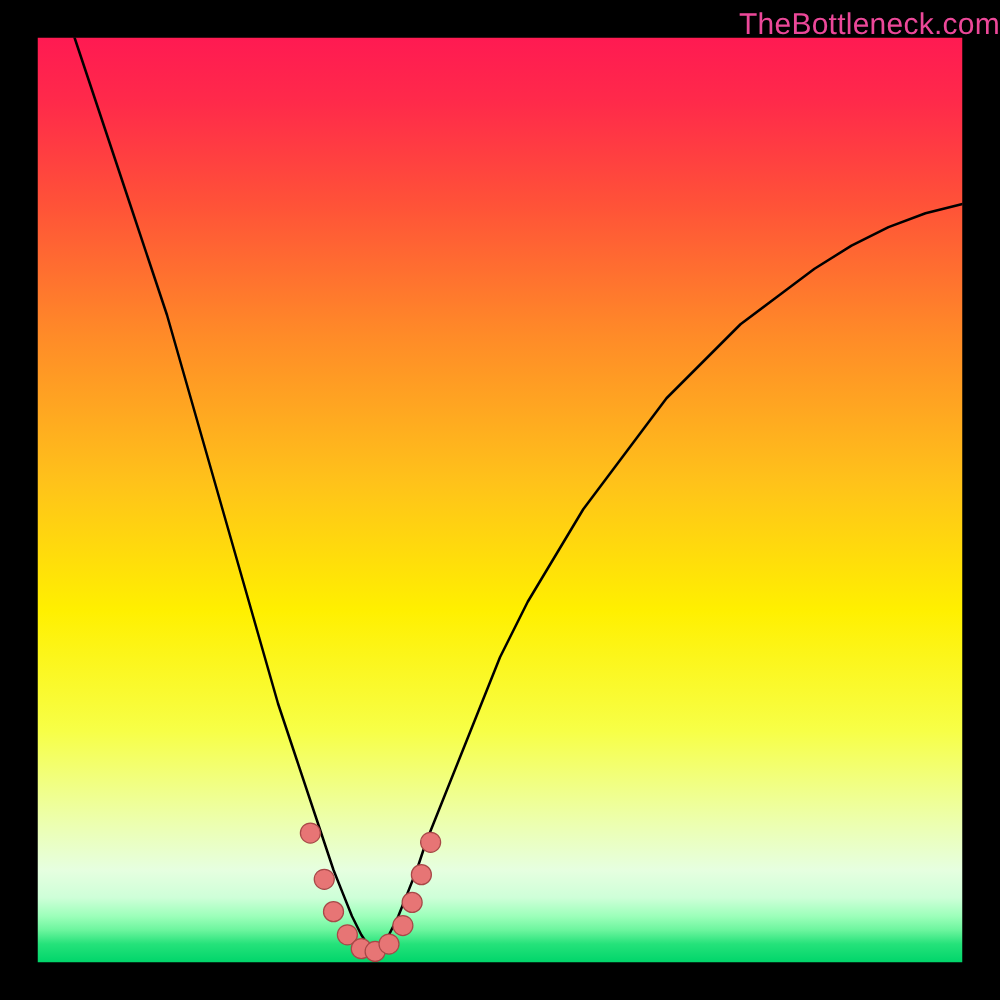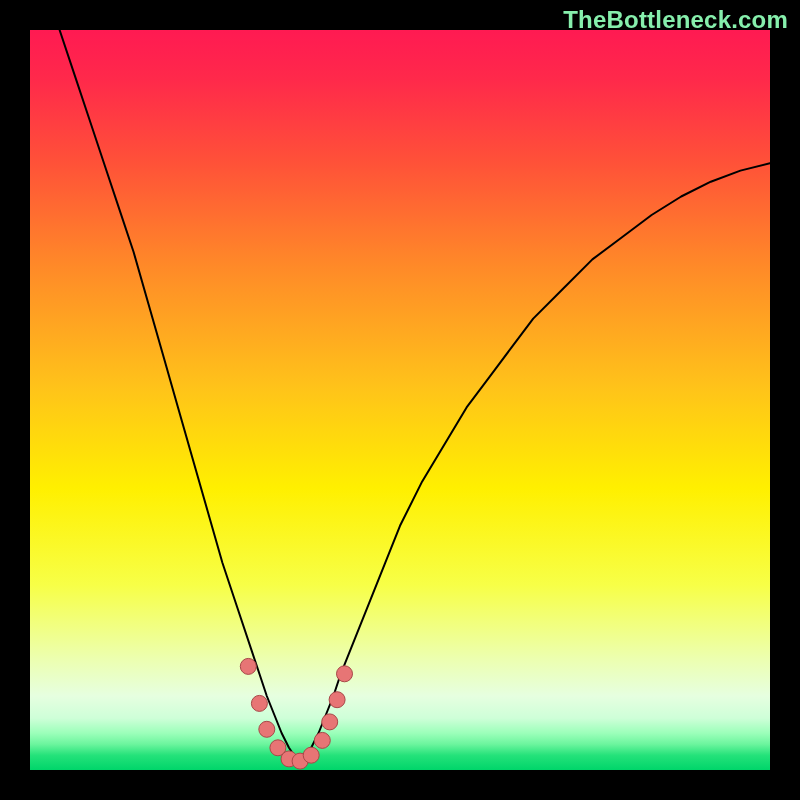--- a/index.html
+++ b/index.html
@@ -20,24 +20,24 @@
   .plot-area {
     position: absolute;
     left: 30px;
     top: 30px;
     width: 740px;
     height: 740px;
   }
   .watermark {
     position: absolute;
     top: 6px;
-    right: 12px;
-    color: #86efac;
+    right: 0;
+    color: #ec4899;
     font-size: 24px;
-    font-weight: 700;
+    font-weight: 400;
     letter-spacing: 0.2px;
     user-select: none;
   }
   svg { display: block; }
 </style>
 </head>
 <body>
 
 <div class="frame">
 

